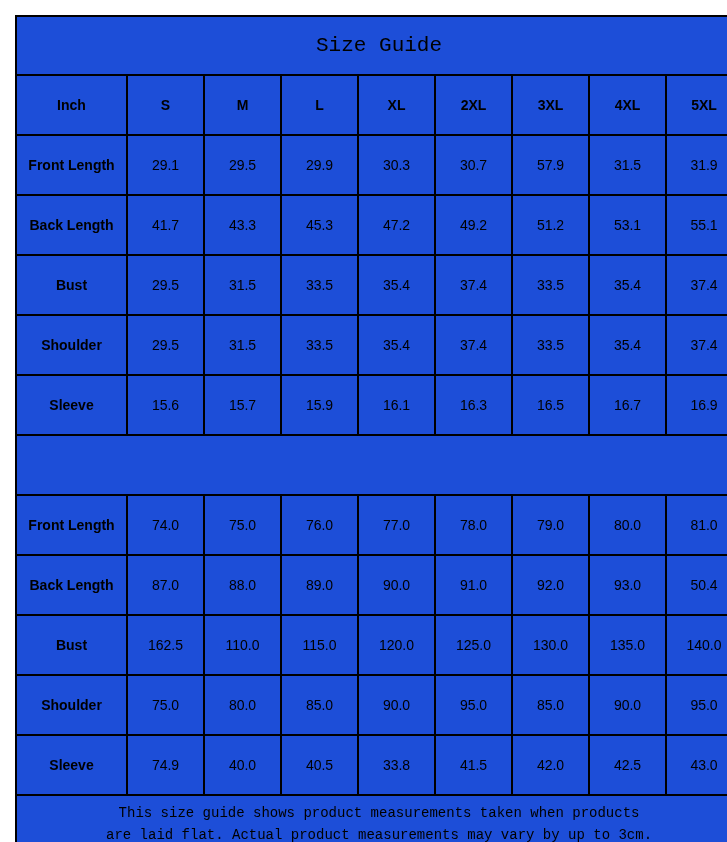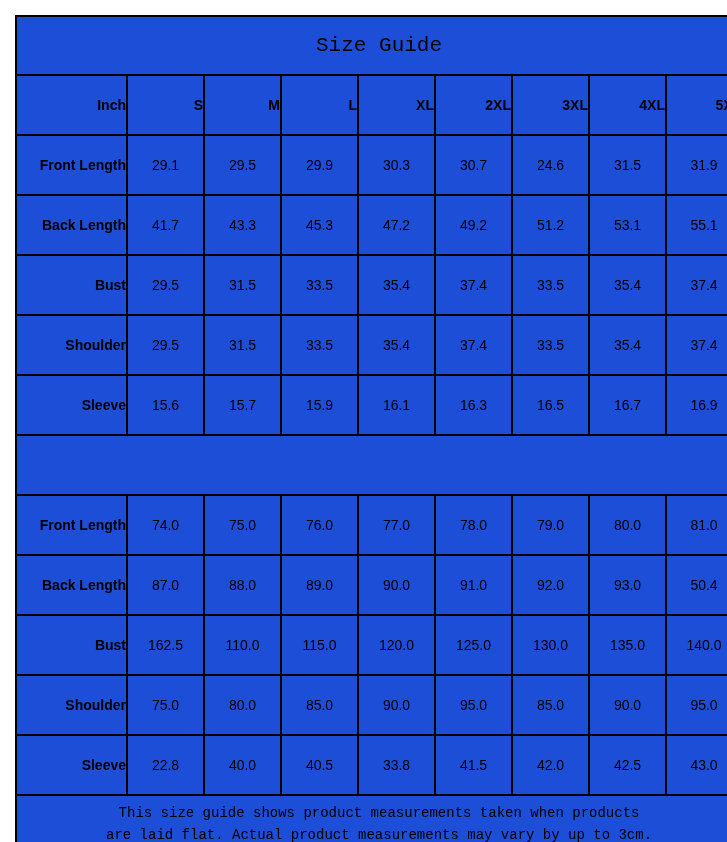--- a/index.html
+++ b/index.html
@@ -29,21 +29,20 @@
     height: 53px;
     font-family: "Liberation Mono", "DejaVu Sans Mono", monospace;
     font-size: 21px;
     font-weight: normal;
     letter-spacing: 0px;
   }
   
   .guide th {
     font-size: 14px;
     font-weight: bold;
-    text-align: right;
   }
   
   .guide td.val {
     font-size: 14px;
     font-weight: normal;
   }
   tbody[data-table] tr {
     height: 56px;
   }
   .gap-row td {
@@ -91,21 +90,21 @@
         <th>4XL</th>
         <th>5XL</th>
       </tr>
       <tr>
         <th class="label-cell">Front Length</th>
         <td class="val">29.1</td>
         <td class="val">29.5</td>
         <td class="val">29.9</td>
         <td class="val">30.3</td>
         <td class="val">30.7</td>
-        <td class="val">24.6</td>
+        <td class="val">57.9</td>
         <td class="val">31.5</td>
         <td class="val">31.9</td>
       </tr>
       <tr>
         <th class="label-cell">Back Length</th>
         <td class="val">41.7</td>
         <td class="val">43.3</td>
         <td class="val">45.3</td>
         <td class="val">47.2</td>
         <td class="val">49.2</td>
@@ -194,21 +193,21 @@
         <td class="val">80.0</td>
         <td class="val">85.0</td>
         <td class="val">90.0</td>
         <td class="val">95.0</td>
         <td class="val">85.0</td>
         <td class="val">90.0</td>
         <td class="val">95.0</td>
       </tr>
       <tr>
         <th class="label-cell">Sleeve</th>
-        <td class="val">22.8</td>
+        <td class="val">74.9</td>
         <td class="val">40.0</td>
         <td class="val">40.5</td>
         <td class="val">33.8</td>
         <td class="val">41.5</td>
         <td class="val">42.0</td>
         <td class="val">42.5</td>
         <td class="val">43.0</td>
       </tr>
     </tbody>
 

